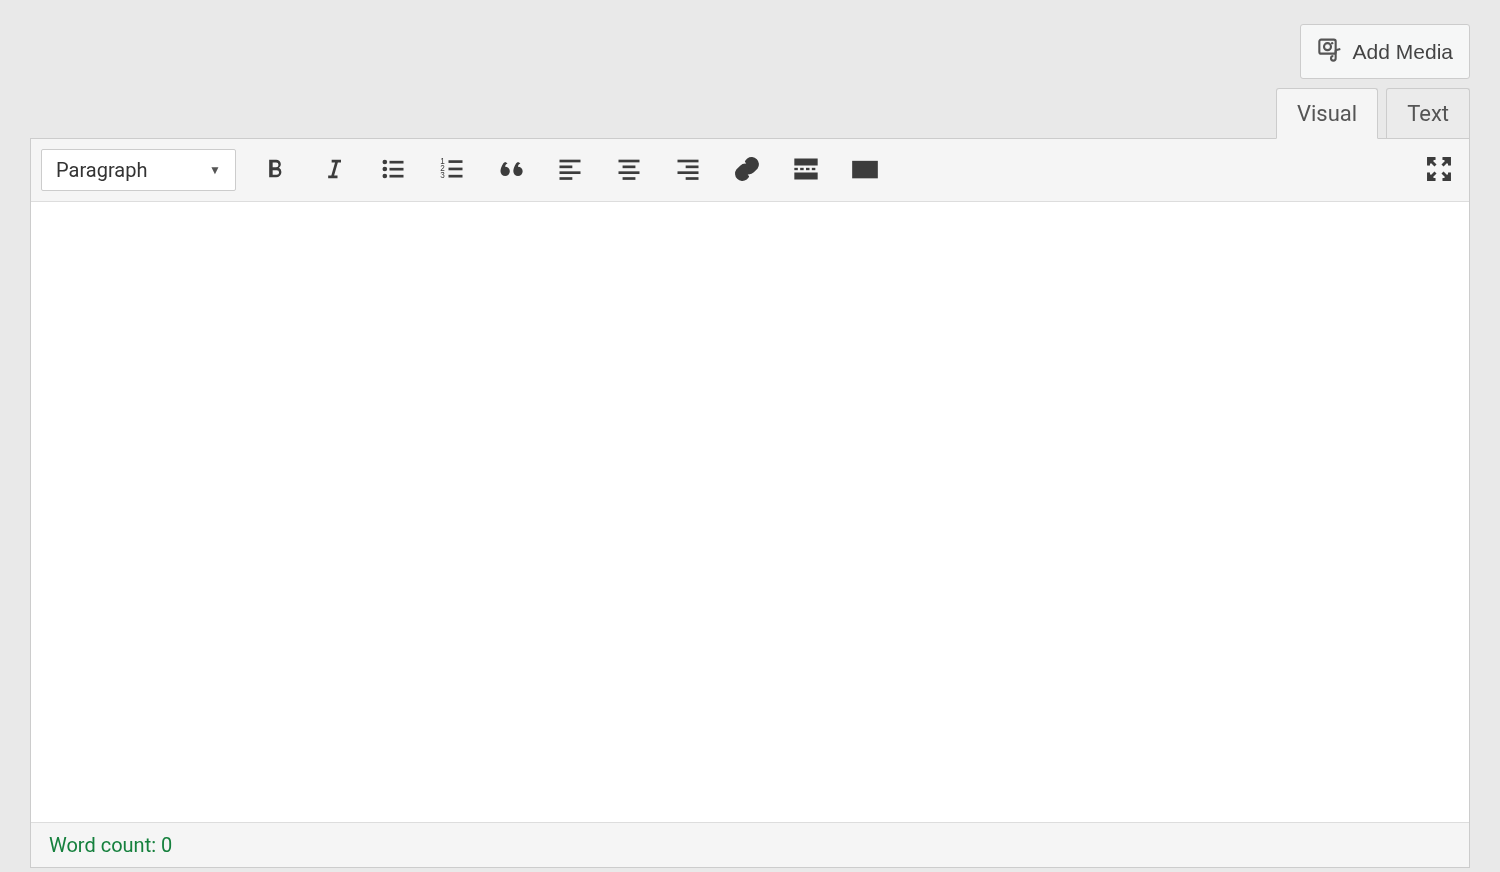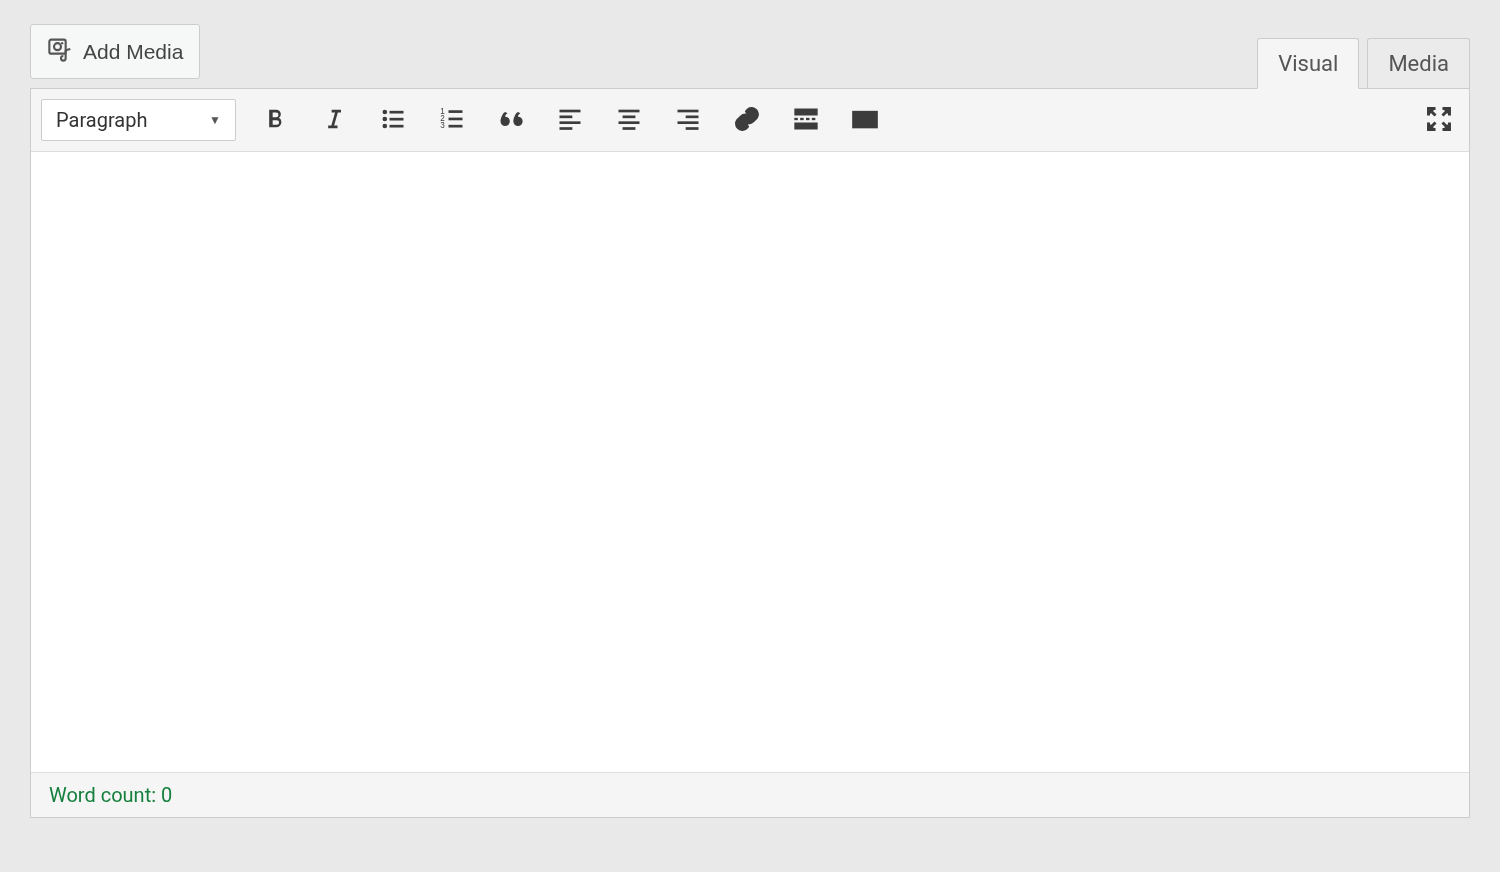--- a/index.html
+++ b/index.html
@@ -15,20 +15,21 @@
       padding: 24px 30px;
     }
     .editor-container {
       width: 100%;
     }
     .top-row {
       display: flex;
       justify-content: space-between;
       align-items: flex-end;
       margin-bottom: 0;
+      flex-direction: column;
     }
     .add-media-btn {
       display: inline-flex;
       align-items: center;
       gap: 8px;
       background: #F6F7F7;
       border: 1px solid #ccc;
       border-radius: 3px;
       padding: 10px 16px;
       font-size: 21px;
@@ -140,21 +141,21 @@
         </svg>
       </span>
       <span>Add Media</span>
     </button>
 
     <div class="tabs">
       <div class="tab active">
         <span>Visual</span>
       </div>
       <div class="tab">
-        <span>Media</span>
+        <span>Text</span>
       </div>
     </div>
   </div>
 
   <div class="editor-box">
     <div class="toolbar">
 
       <div class="format-select">
         <span>Paragraph</span>
         <span class="arrow">▼</span>

